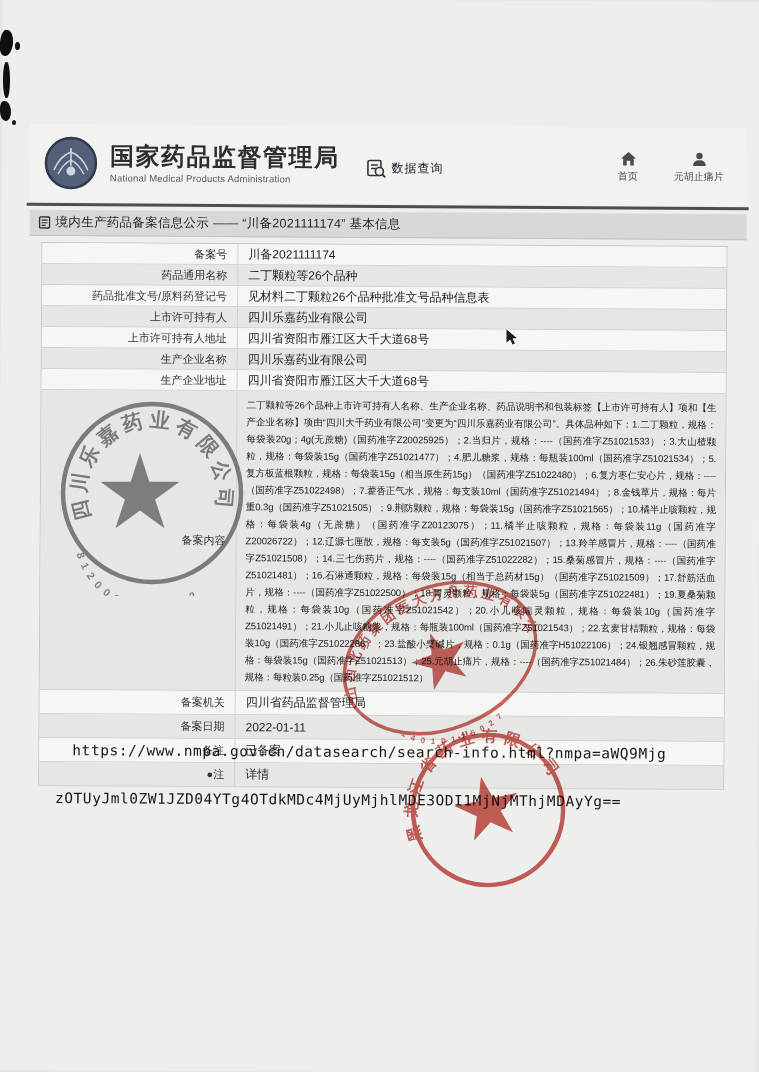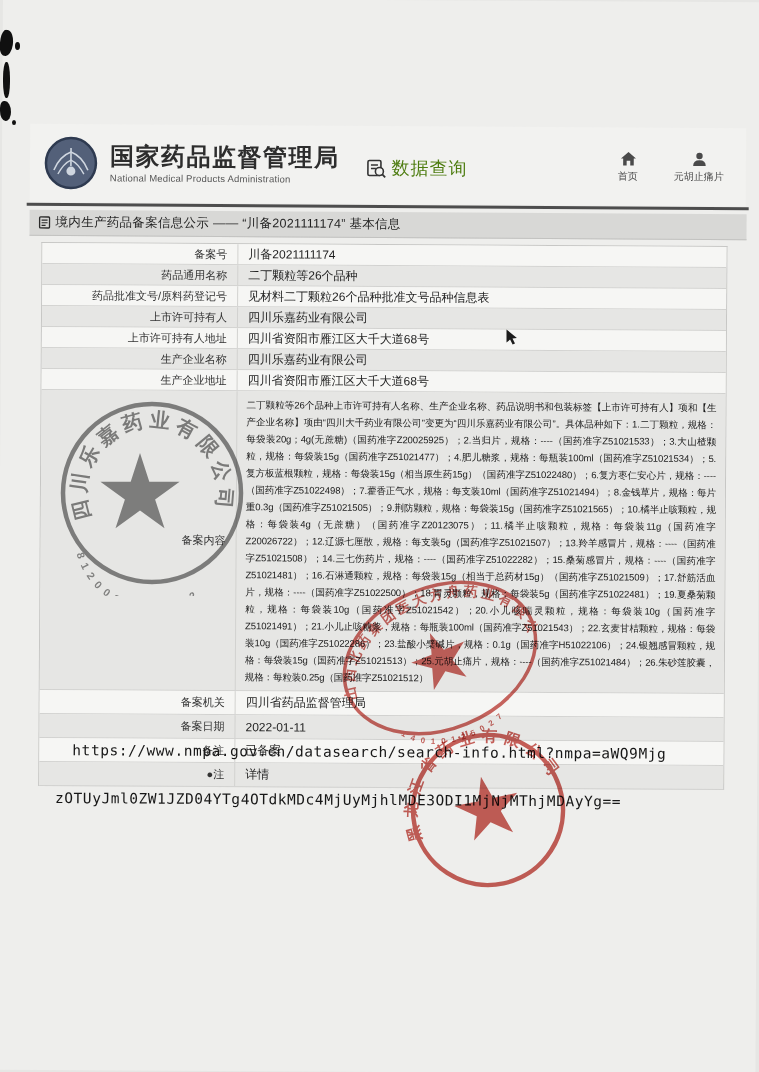--- a/index.html
+++ b/index.html
@@ -19,21 +19,21 @@
   .b4{left:15px;top:42px;width:5px;height:8px;border-radius:50%;}
   .b5{left:12px;top:120px;width:4px;height:5px;border-radius:50%;}
 
   
   .site-header{position:absolute;left:28px;top:126px;width:716px;height:78px;display:flex;align-items:center;background:#f2f2f0;}
   .logo{margin-left:14px;flex:0 0 auto;}
   .org{margin-left:12px;}
   .org-cn{font-size:24px;font-weight:bold;color:#2d2d2d;letter-spacing:1.5px;line-height:26px;}
   .org-en{font-size:9.5px;color:#555;margin-top:3px;letter-spacing:.2px;}
   .dq{margin-left:26px;display:flex;align-items:center;gap:5px;margin-top:6px;}
-  .dq span{font-size:18px;color:#4d7c0f;letter-spacing:1px;}
+  .dq span{font-size:12px;color:#0f172a;letter-spacing:1px;}
   .nav{margin-left:auto;margin-right:22px;display:flex;gap:36px;margin-top:2px;}
   .nav-item{display:flex;flex-direction:column;align-items:center;gap:3px;cursor:pointer;}
   .nav-item span{font-size:10px;color:#4a4a4a;}
   .header-rule{position:absolute;left:25px;top:205px;width:722px;height:2.5px;background:#4d4d4d;}
 
   
   .title-bar{position:absolute;left:28px;top:212px;width:717px;height:25px;background:#d8d8d6;
     display:flex;align-items:center;border-bottom:1px solid #c2c2c0;}
   .title-bar .tb-icon{margin-left:9px;flex:0 0 auto;}
   .title-bar span{margin-left:5px;font-size:12.5px;color:#1f1f1f;letter-spacing:.3px;}

